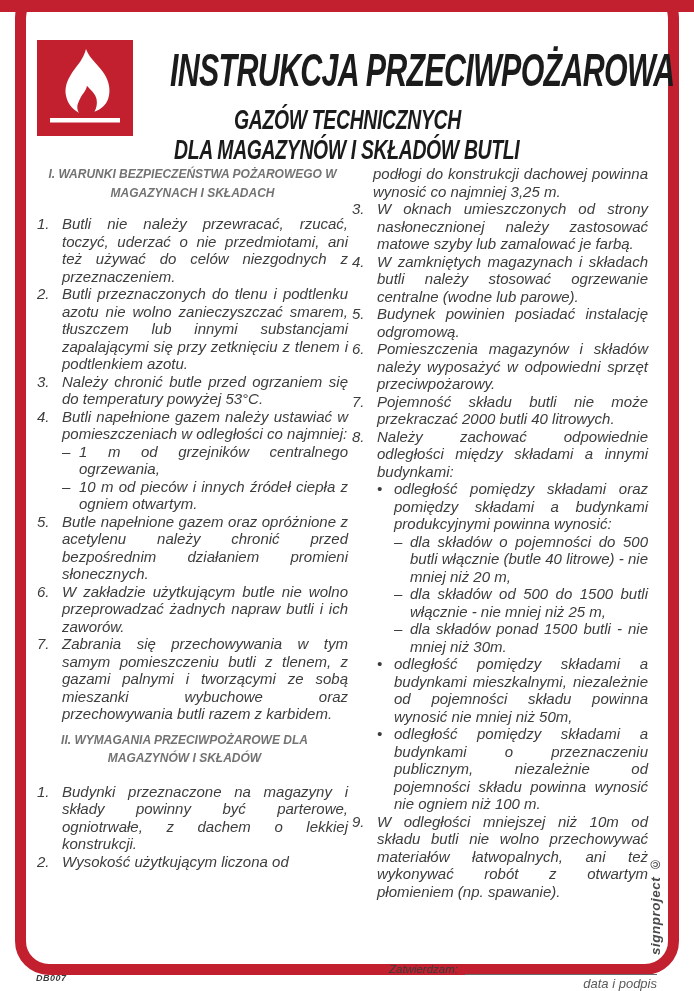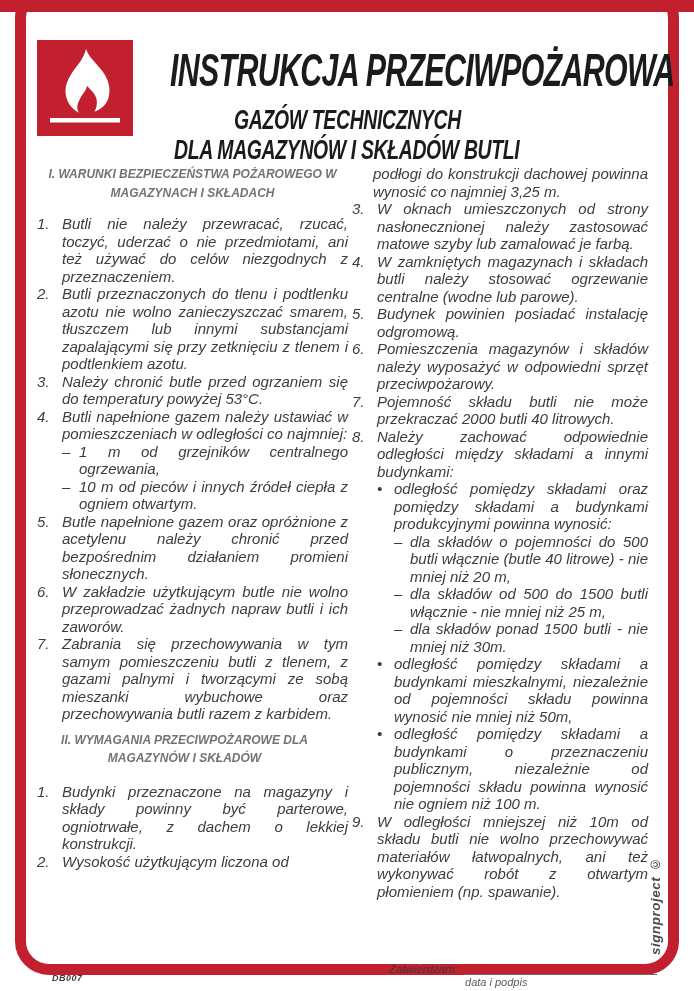--- a/index.html
+++ b/index.html
@@ -70,31 +70,31 @@
   .approval {
     position:absolute; left:377px; top:960px; width:268px;
     display:flex; align-items:flex-end; font-size:11.5px; color:#3a3a3a;margin-left:12px;
   }
   .approval .sig-line {
     flex:1 1 auto; margin-left:7px; height:15px;
     border-bottom:1px solid #6a6a6a; position:relative;
   }
   .approval .caption {
     position:absolute; left:0; right:0; top:16px;
-    text-align:left; font-size:11px; color:#5a5a5a;
+    text-align:right; font-size:13px; color:#5a5a5a;
   }
 
   
   .credit {
     position:absolute; left:648px; top:822px; height:133px;
     writing-mode:vertical-rl; transform:rotate(180deg);
     font-size:13.5px; font-weight:bold; color:#4a4a4a; letter-spacing:0.5px;
   }
   .doc-code {
-    position:absolute; left:52px; top:973px;
+    position:absolute; left:36px; top:973px;
     font-size:9px; font-weight:bold; color:#3c3c3c; letter-spacing:0.5px;
   }
 </style>
 </head>
 <body>
 
 <div class="sheet">
 
   <div class="top-bar"></div>
   <div class="frame"></div>

